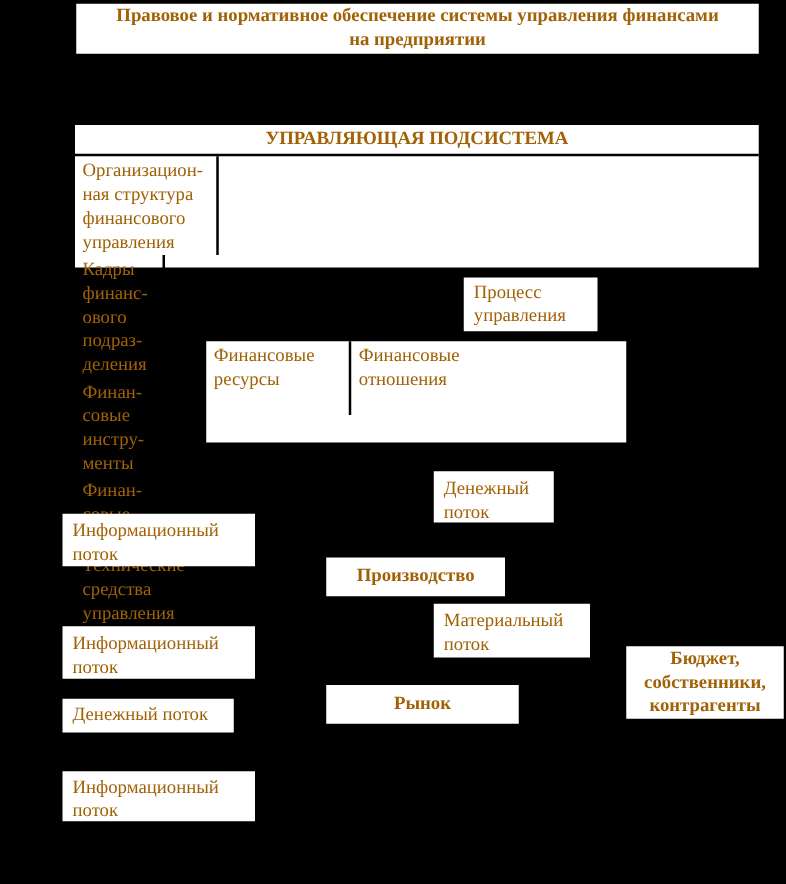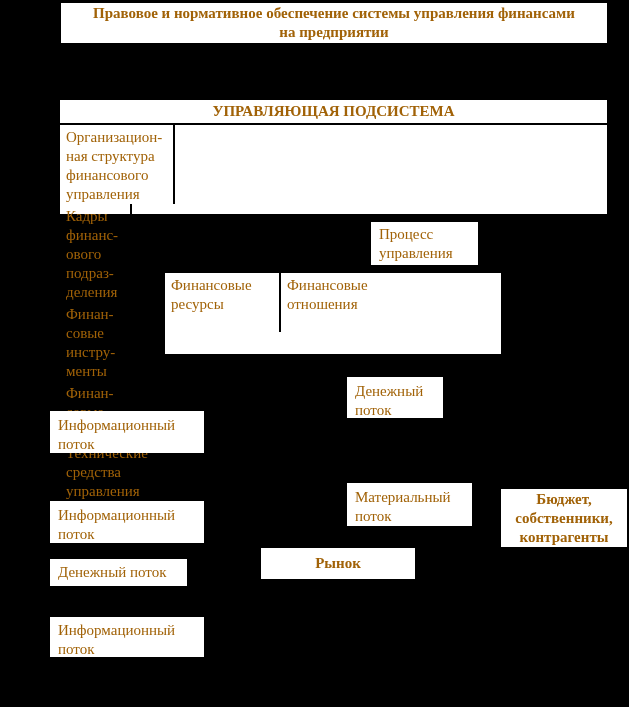--- a/index.html
+++ b/index.html
@@ -72,30 +72,31 @@
 отношения</div>
     </div>
   </div>
 
   <div class="wbox padded" style="left:347px;top:377px;width:96px;height:41px;">Денежный
 поток</div>
 
   <div class="wbox padded" style="left:50px;top:411px;width:154px;height:42px;">Информационный
 поток</div>
 
+  <div class="wbox boldcenter" style="left:261px;top:446px;width:143px;height:31px;padding-top:6px;">Производство</div>
 
   <div class="wbox padded" style="left:347px;top:483px;width:125px;height:43px;">Материальный
 поток</div>
 
   <div class="wbox padded" style="left:50px;top:501px;width:154px;height:42px;">Информационный
 поток</div>
 
   <div class="wbox boldcenter" style="left:261px;top:536px;width:154px;height:31px;padding-top:6px;margin-top:12px;">Рынок</div>
 
-  <div class="wbox boldcenter" style="left:501px;top:489px;width:126px;height:58px;padding-top:1px;">Бюджет,
+  <div class="wbox boldcenter" style="left:501px;top:517px;width:126px;height:58px;padding-top:1px;">Бюджет,
 собственники,
 контрагенты</div>
 
   <div class="wbox padded" style="left:50px;top:559px;width:137px;height:27px;padding-top:4px;">Денежный поток</div>
 
   <div class="wbox padded" style="left:50px;top:617px;width:154px;height:40px;padding-top:4px;">Информационный
 поток</div>
 
 </div>
 

